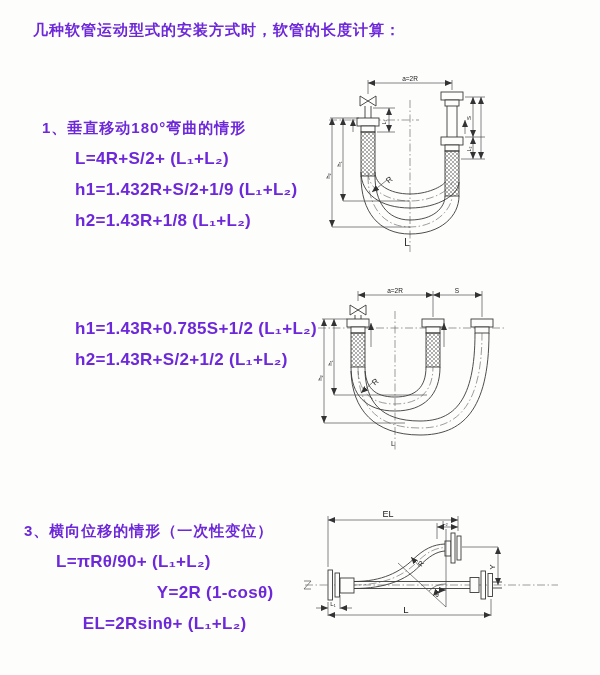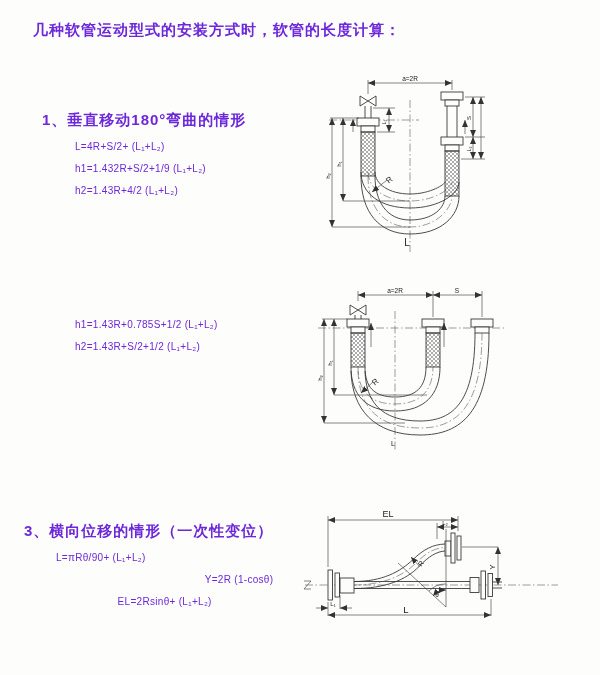--- a/index.html
+++ b/index.html
@@ -1,41 +1,41 @@
 <!DOCTYPE html>
 <html><head>
 <meta charset="utf-8">
 <style>
   html,body{margin:0;padding:0;background:#e8e8e6;}
   .page{position:relative;width:600px;height:675px;background:#fdfdfc;overflow:hidden;
         font-family:"Liberation Sans",sans-serif;color:#6d28d9;}
   .ttl{position:absolute;left:33px;top:21px;font-size:15px;font-weight:700;letter-spacing:1px;}
   .sec{position:absolute;}
   .sec-h{font-size:15px;font-weight:700;letter-spacing:1px;white-space:nowrap;}
-  .frm{font-size:10px;font-weight:400;letter-spacing:.3px;margin:11px 0 0 33px;white-space:nowrap;}
+  .frm{font-size:17px;font-weight:700;letter-spacing:.3px;margin:11px 0 0 33px;white-space:nowrap;}
   .frm:first-of-type{margin-top:12px;}
   .dgm{position:absolute;}
   svg text{font-family:"Liberation Sans",sans-serif;fill:#222;}
   .ol{stroke:#3a3a3a;stroke-width:.9;fill:none;}
   .dl{stroke:#444;stroke-width:.65;fill:none;}
   .cl{stroke:#5a5a5a;stroke-width:.6;fill:none;stroke-dasharray:8 2.5 1.5 2.5;}
   .part{fill:#fdfdfc;stroke:#3a3a3a;stroke-width:.9;}
 </style>
 </head>
 <body>
 
 <div class="page">
 
   <div class="ttl">几种软管运动型式的安装方式时，软管的长度计算：</div>
 
-  <div class="sec" style="left:42px;top:111px;">
+  <div class="sec" style="left:42px;top:119px;">
     <div class="sec-h">1、垂直移动180°弯曲的情形</div>
     <div class="frm">L=4R+S/2+ (L₁+L₂)</div>
     <div class="frm">h1=1.432R+S/2+1/9 (L₁+L₂)</div>
-    <div class="frm">h2=1.43R+4/2 (L₁+L₂)</div>
+    <div class="frm">h2=1.43R+1/8 (L₁+L₂)</div>
   </div>
 
   <svg class="dgm" style="left:315px;top:72px;" width="275" height="190" viewBox="0 0 275 190">
     <defs>
       <pattern id="p1" width="4" height="4" patternUnits="userSpaceOnUse">
         <path d="M0,0 L4,4 M4,0 L0,4" stroke="#777" stroke-width="0.6"></path>
       </pattern>
       <marker id="m1" markerWidth="8" markerHeight="6" refX="7" refY="3" orient="auto-start-reverse" markerUnits="userSpaceOnUse">
         <path d="M0,0 L7,3 L0,6 Z" fill="#333"></path>
       </marker>

